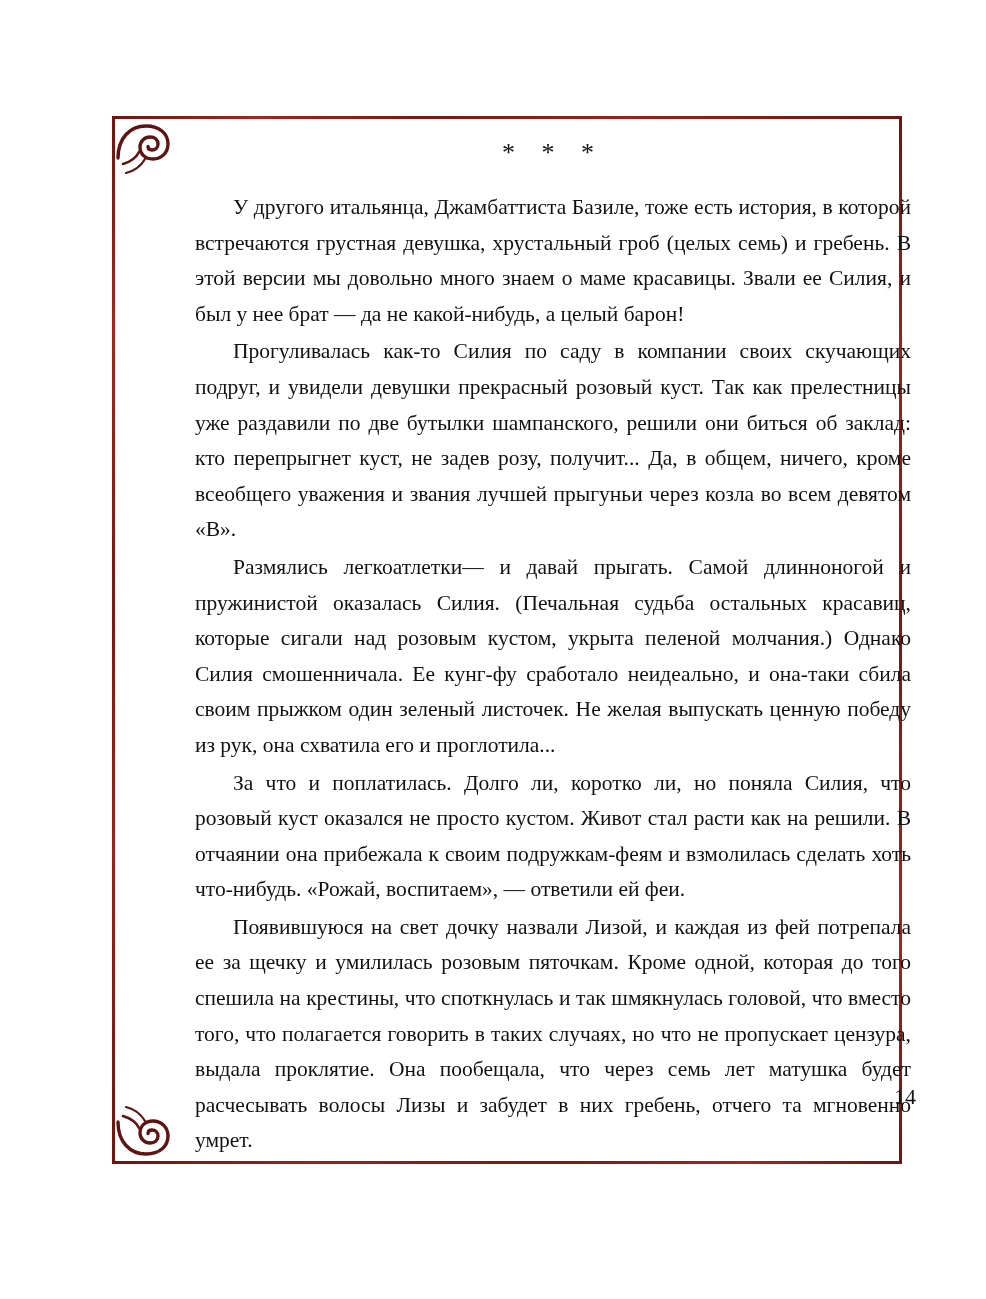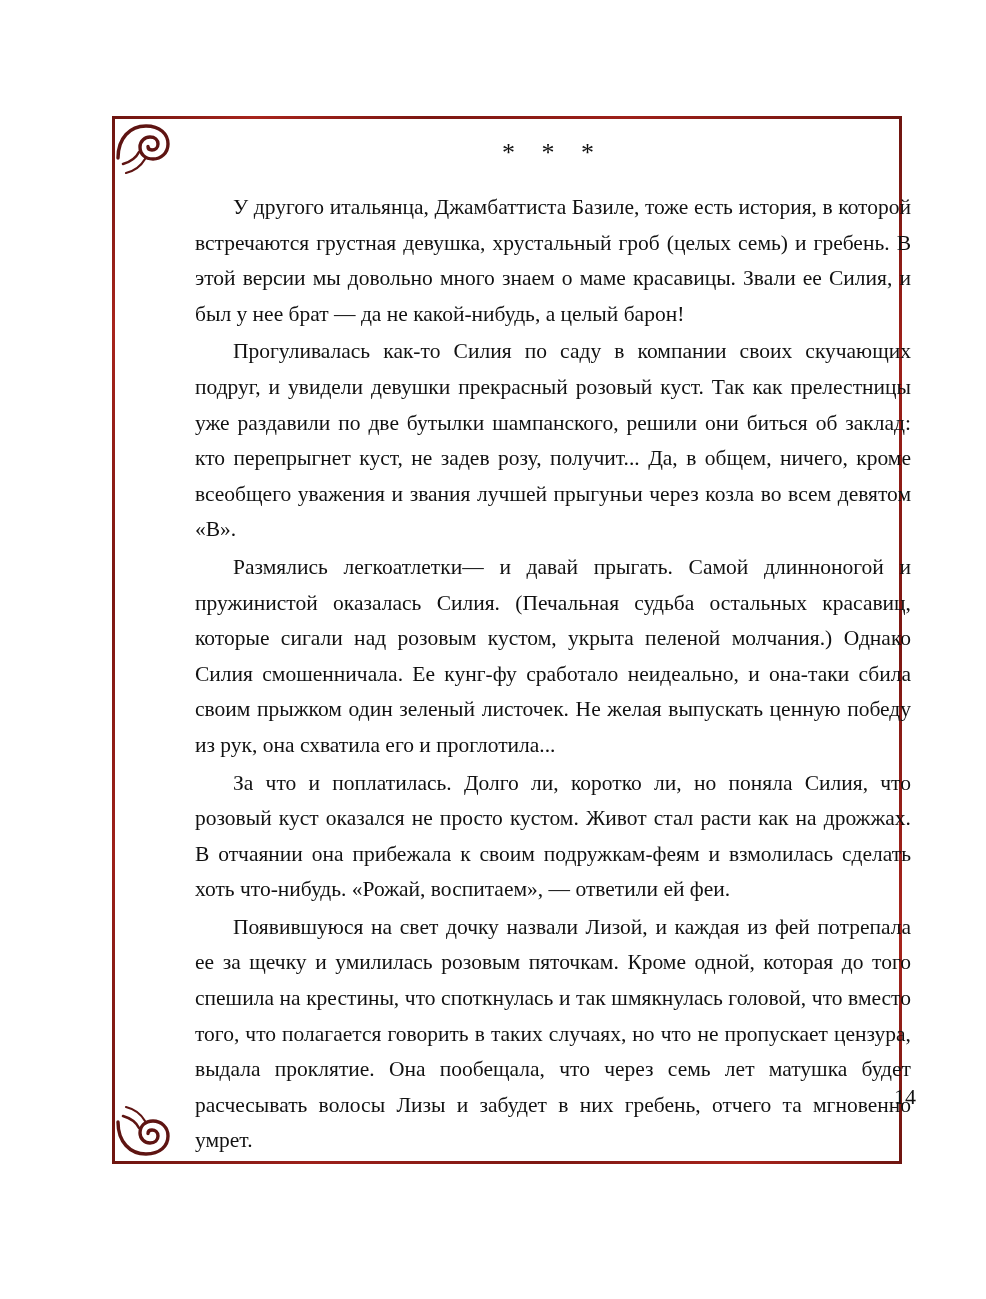--- a/index.html
+++ b/index.html
@@ -113,17 +113,17 @@
       </g>
     </svg>
   </div>
 </div>
 
 <div class="content">
   <div class="section-divider">* * *</div>
   <p class="body-par">У другого итальянца, Джамбаттиста Базиле, тоже есть история, в которой встречаются грустная девушка, хрустальный гроб (целых семь) и гребень. В этой версии мы довольно много знаем о маме красавицы. Звали ее Силия, и был у нее брат — да не какой-нибудь, а целый барон!</p>
   <p class="body-par">Прогуливалась как-то Силия по саду в компании своих скучающих подруг, и увидели девушки прекрасный розовый куст. Так как прелестницы уже раздавили по две бутылки шампанского, решили они биться об заклад: кто перепрыгнет куст, не задев розу, получит... Да, в общем, ничего, кроме всеобщего уважения и звания лучшей прыгуньи через козла во всем девятом «В».</p>
   <p class="body-par">Размялись легкоатлетки— и давай прыгать. Самой длинноногой и пружинистой оказалась Силия. (Печальная судьба остальных красавиц, которые сигали над розовым кустом, укрыта пеленой молчания.) Однако Силия смошенничала. Ее кунг-фу сработало неидеально, и она-таки сбила своим прыжком один зеленый листочек. Не желая выпускать ценную победу из рук, она схватила его и проглотила...</p>
-  <p class="body-par">За что и поплатилась. Долго ли, коротко ли, но поняла Силия, что розовый куст оказался не просто кустом. Живот стал расти как на дрожжах. В отчаянии она прибежала к своим подружкам-феям и взмолилась сделать хоть что-нибудь. «Рожай, воспитаем», — ответили ей феи.</p>
+  <p class="body-par">За что и поплатилась. Долго ли, коротко ли, но поняла Силия, что розовый куст оказался не просто кустом. Живот стал расти как на решили. В отчаянии она прибежала к своим подружкам-феям и взмолилась сделать хоть что-нибудь. «Рожай, воспитаем», — ответили ей феи.</p>
   <p class="body-par">Появившуюся на свет дочку назвали Лизой, и каждая из фей потрепала ее за щечку и умилилась розовым пяточкам. Кроме одной, которая до того спешила на крестины, что споткнулась и так шмякнулась головой, что вместо того, что полагается говорить в таких случаях, но что не пропускает цензура, выдала проклятие. Она пообещала, что через семь лет матушка будет расчесывать волосы Лизы и забудет в них гребень, отчего та мгновенно умрет.</p>
 </div>
 
 <div class="page-number">14</div>
 
 </body></html>

